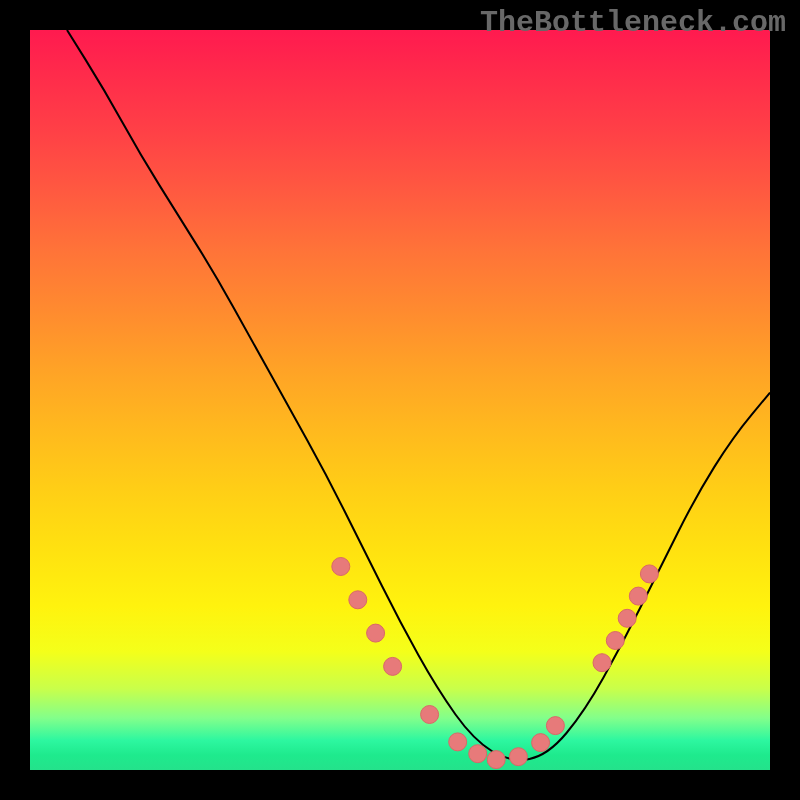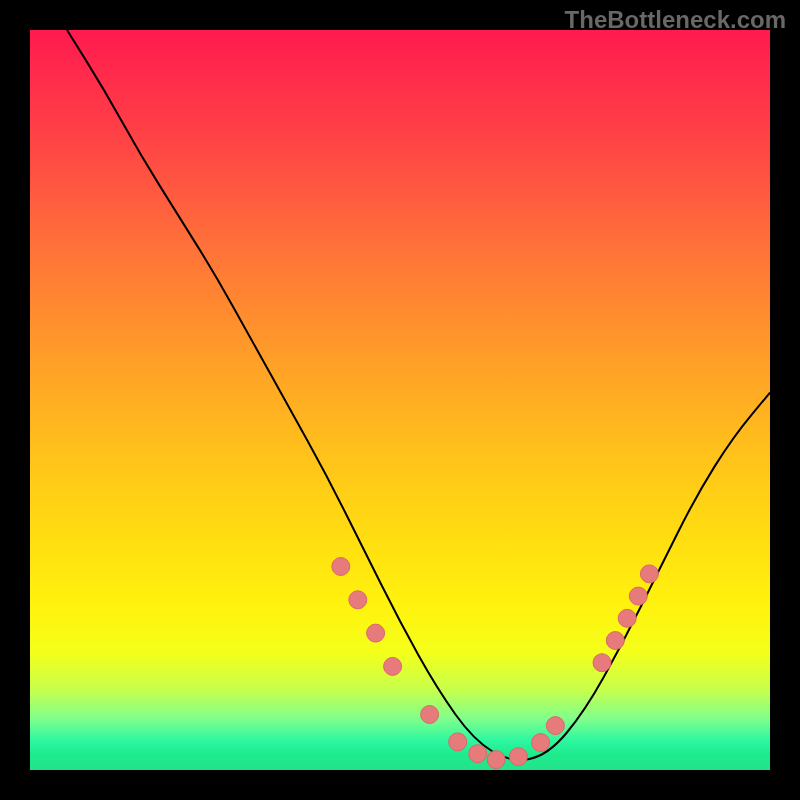--- a/index.html
+++ b/index.html
@@ -7,22 +7,22 @@
     width: 800px;
     height: 800px;
     background: #000;
     position: relative;
     overflow: hidden;
   }
   .watermark {
     position: absolute;
     top: 6px;
     right: 14px;
-    font-family: Liberation Sans, sans-serif;
-    font-size: 24px;
+    font-family: Liberation Mono, monospace;
+    font-size: 30px;
     font-weight: bold;
     color: #686868;
     z-index: 10;
   }
   .plot-area {
     position: absolute;
     top: 30px;
     left: 30px;
     width: 740px;
     height: 740px;

